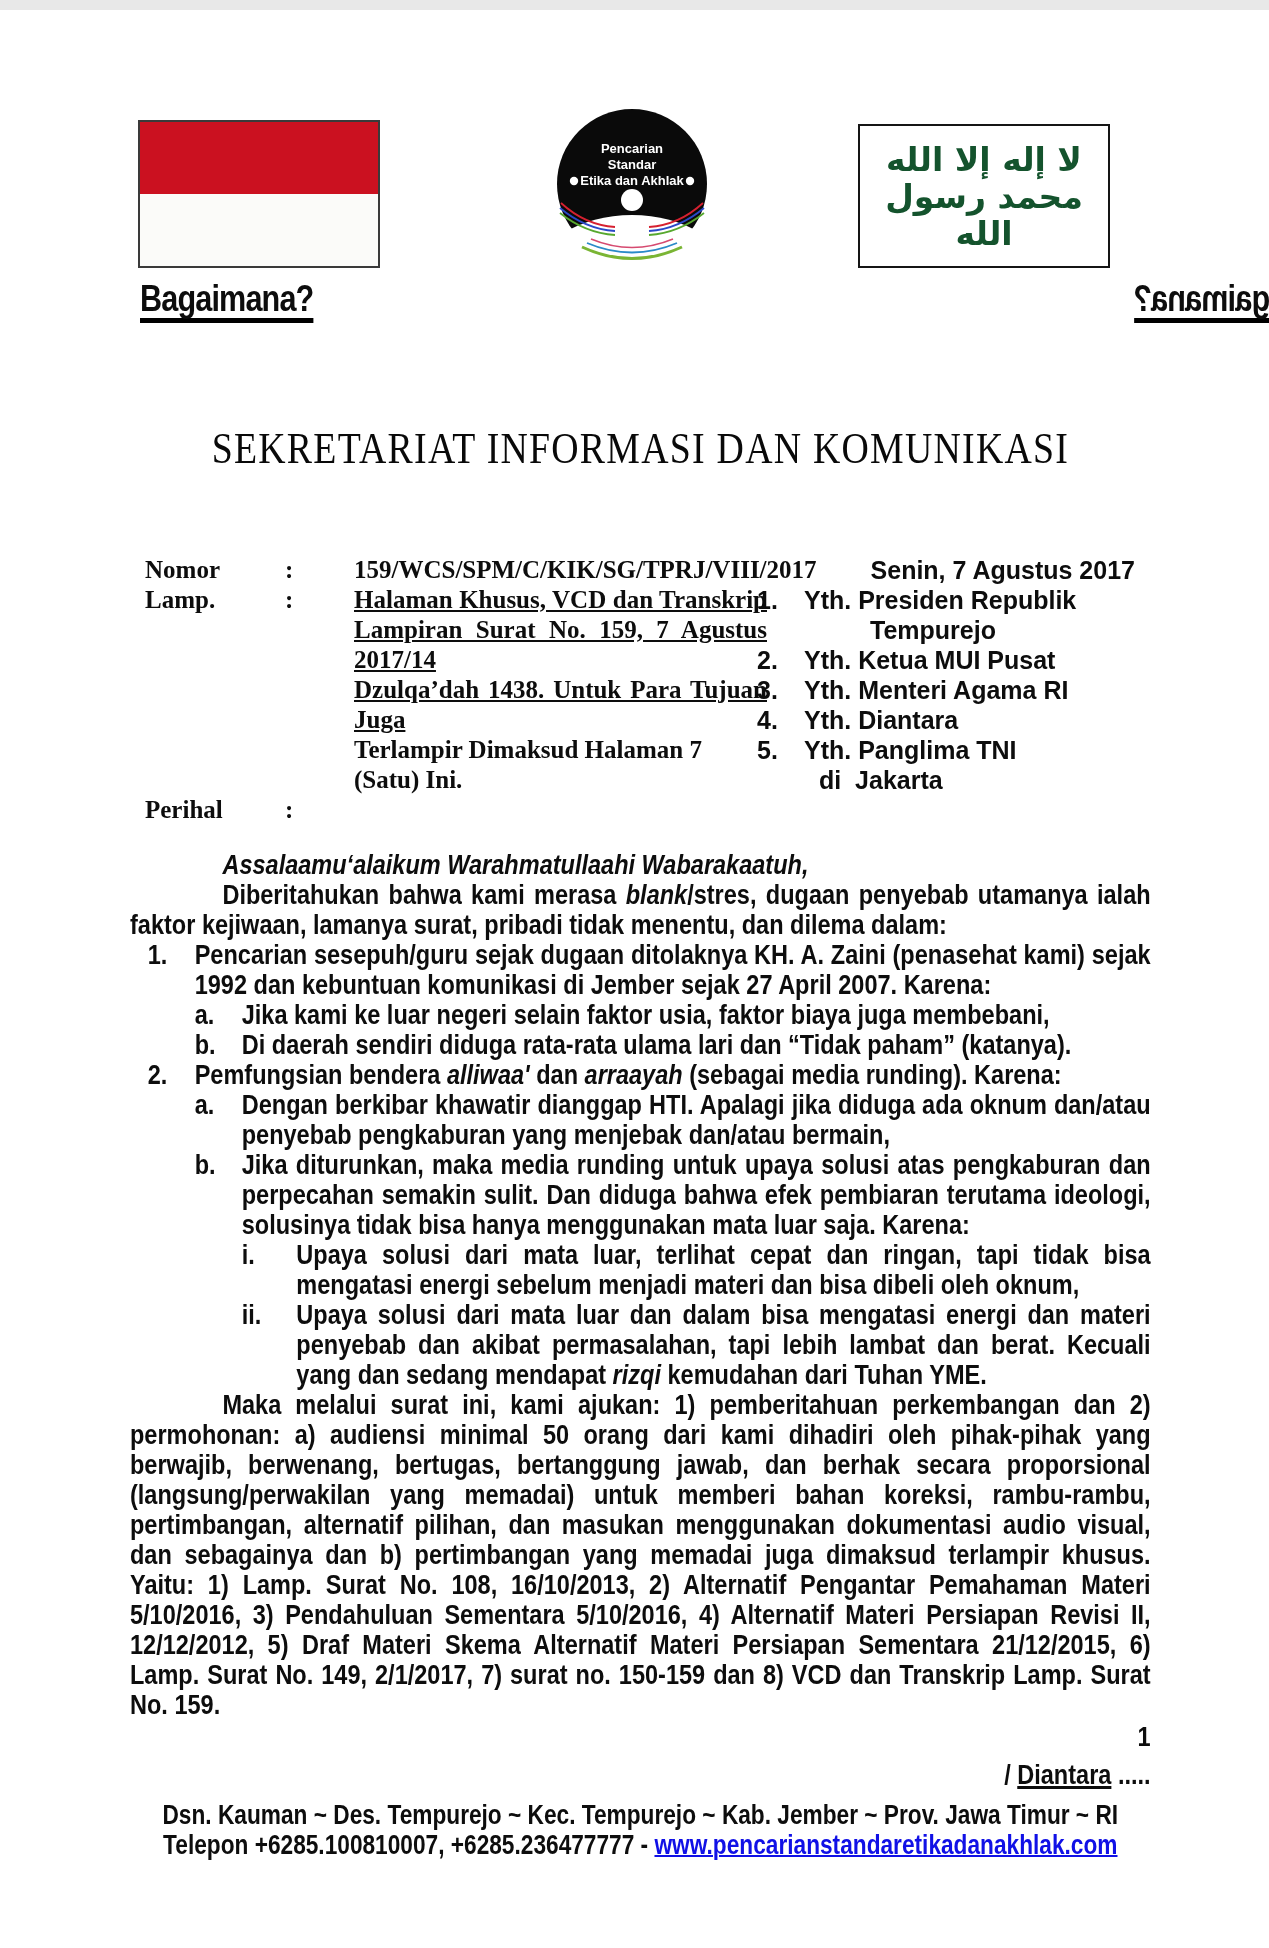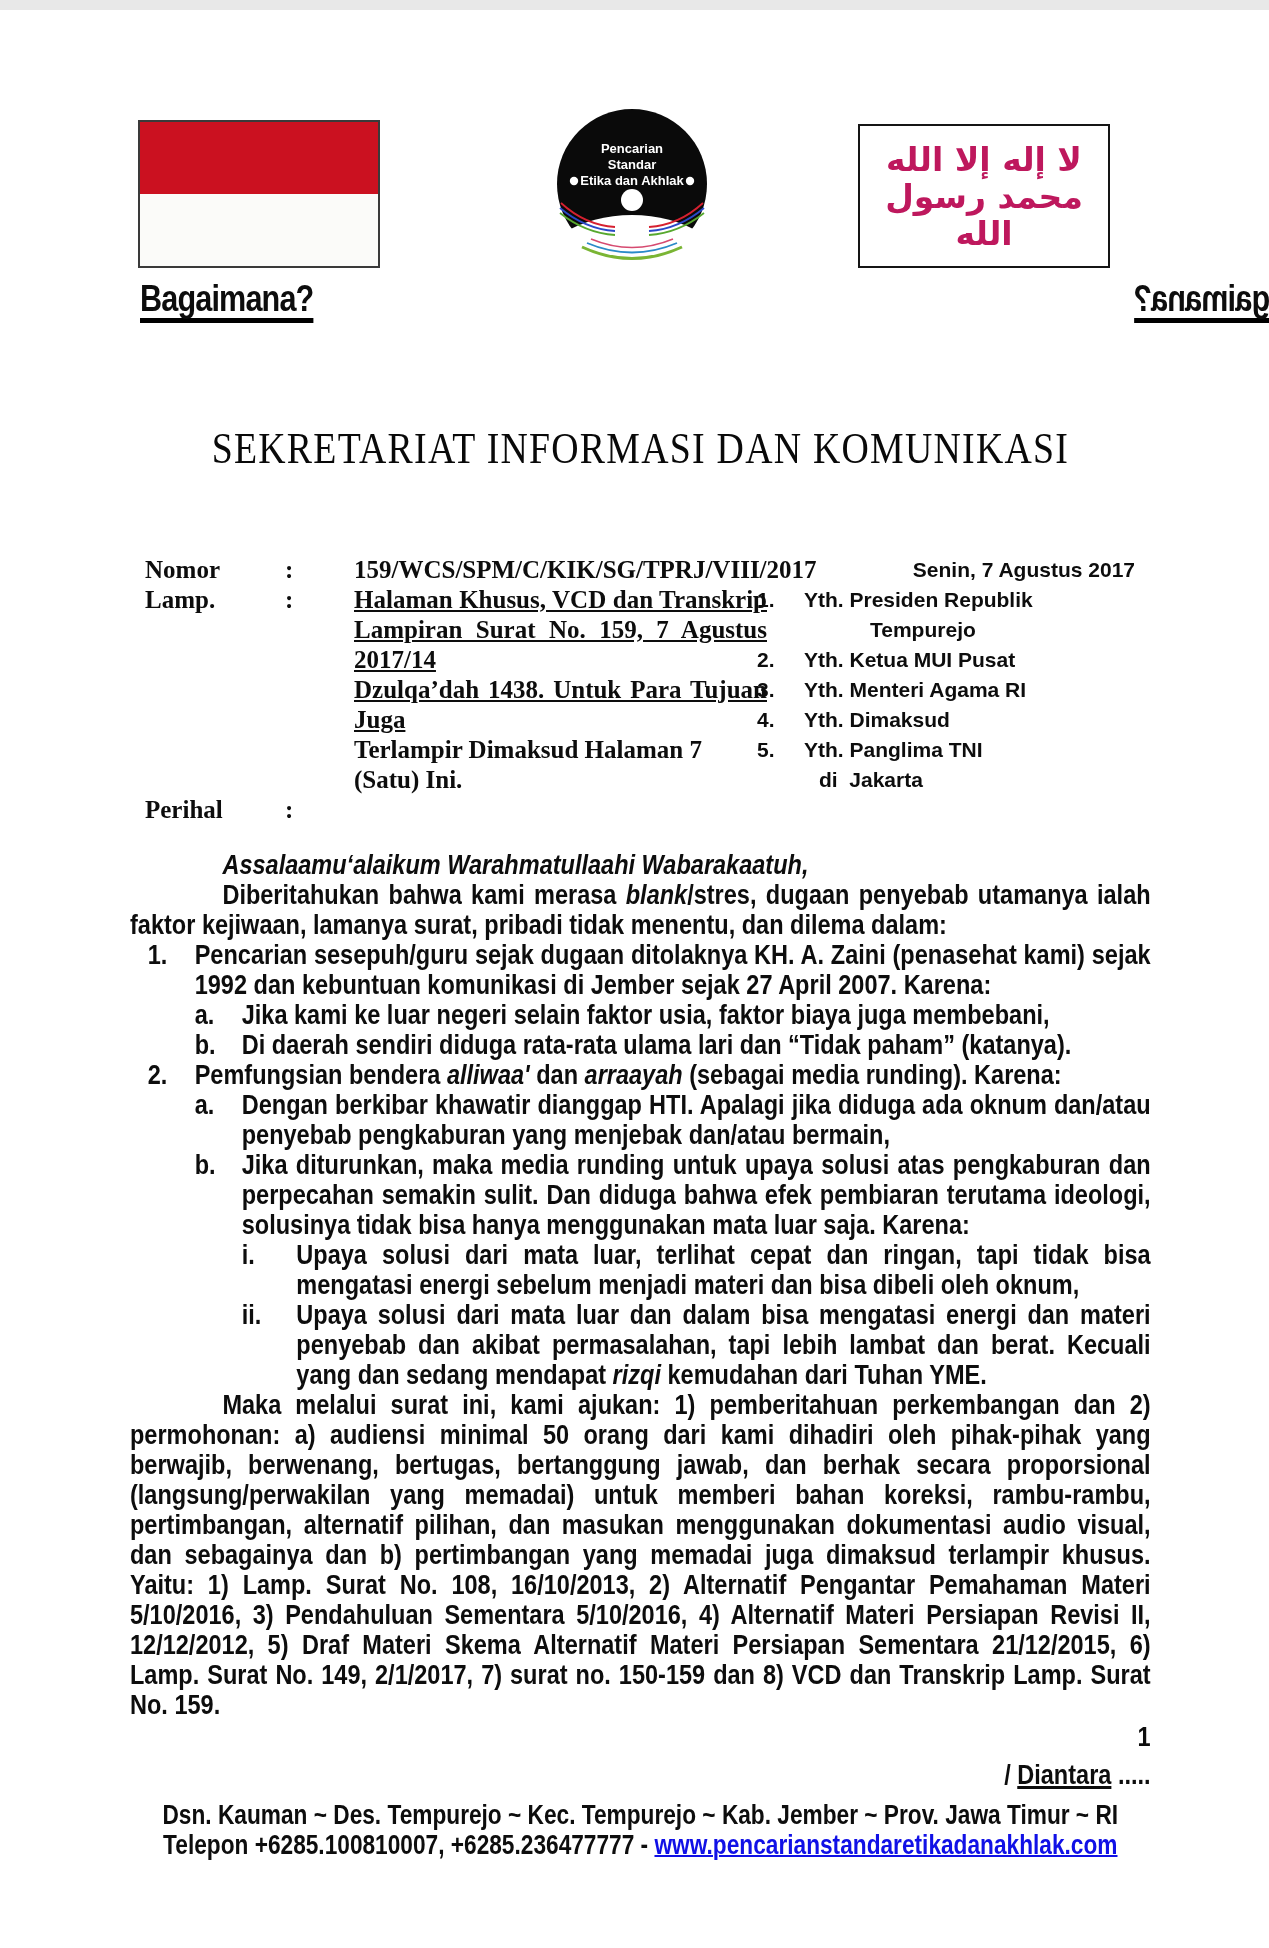--- a/index.html
+++ b/index.html
@@ -13,37 +13,37 @@
   .flag-left{position:absolute;left:138px;top:110px;width:242px;height:148px;
     border:2px solid #3a3a3a;box-sizing:border-box;}
   .flag-left .red{height:50%;background:var(--flag-red,#cb1120);}
   .flag-left .white{height:50%;background:#fbfbf9;}
   .cd{position:absolute;left:553px;top:96px;width:158px;height:160px;}
   .flag-right{position:absolute;left:858px;top:114px;width:252px;height:144px;
     border:2px solid #151515;box-sizing:border-box;background:#fff;
     display:flex;align-items:center;justify-content:center;}
   .flag-right .callig{
     font-family:"DejaVu Sans",sans-serif;direction:rtl;text-align:center;
-    font-weight:700;font-size:33px;line-height:37px;color:#be185d;width:210px;}
+    font-weight:700;font-size:33px;line-height:37px;color:#14532d;width:210px;}
   .caption{position:absolute;top:270px;font-weight:700;font-size:36px;
     border-bottom:5px solid #000;padding-bottom:0px;line-height:38px;letter-spacing:-1px;}
   .caption-left{left:140px;transform:scaleX(.85);transform-origin:0 50%;}
   .caption-right{right:148px;transform:scaleX(-0.85);transform-origin:100% 50%;}
   
   .title{position:absolute;left:130px;top:412px;width:1020px;text-align:center;}
   .title span{display:inline-block;transform:scaleX(.84);transform-origin:50% 50%;
     font-family:"Liberation Serif",serif;font-weight:400;font-size:45px;
     letter-spacing:1.5px;white-space:nowrap;color:#090909;}
   
   .meta-left{position:absolute;left:145px;top:545px;width:622px;
     font-family:"Liberation Serif",serif;font-weight:700;font-size:25px;line-height:30px;}
   .meta-row{display:grid;grid-template-columns:92px 21px 1fr;gap:48px;}
   .meta-line.just{text-align:justify;text-align-last:justify;text-decoration:underline;}
   .meta-right{position:absolute;left:757px;top:545px;width:378px;
-    font-weight:700;font-size:21px;line-height:30px;}
+    font-weight:700;font-size:25px;line-height:30px;}
   .date-line{text-align:right;}
   .recipient{display:flex;}
   .r-num{width:47px;flex:0 0 auto;}
   .r-text{flex:1;padding-left:66px;text-indent:-66px;}
   .city-line{padding-left:62px;white-space:pre;}
   
   .body-wrap{position:absolute;left:130px;top:840px;width:1215px;
     transform:scaleX(.84);transform-origin:0 0;
     font-weight:700;font-size:28px;line-height:30px;}
   .bp{text-align:justify;}
@@ -139,21 +139,21 @@
         <div class="recipient">
           <span class="r-num">2.</span>
           <div class="r-text">Yth. Ketua MUI Pusat</div>
         </div>
         <div class="recipient">
           <span class="r-num">3.</span>
           <div class="r-text">Yth. Menteri Agama RI</div>
         </div>
         <div class="recipient">
           <span class="r-num">4.</span>
-          <div class="r-text">Yth. Dimaksud</div>
+          <div class="r-text">Yth. Diantara</div>
         </div>
         <div class="recipient">
           <span class="r-num">5.</span>
           <div class="r-text">Yth. Panglima TNI</div>
         </div>
       </div>
     <div class="city-line">di  Jakarta</div>
   </div>
 
   <div class="body-wrap">

